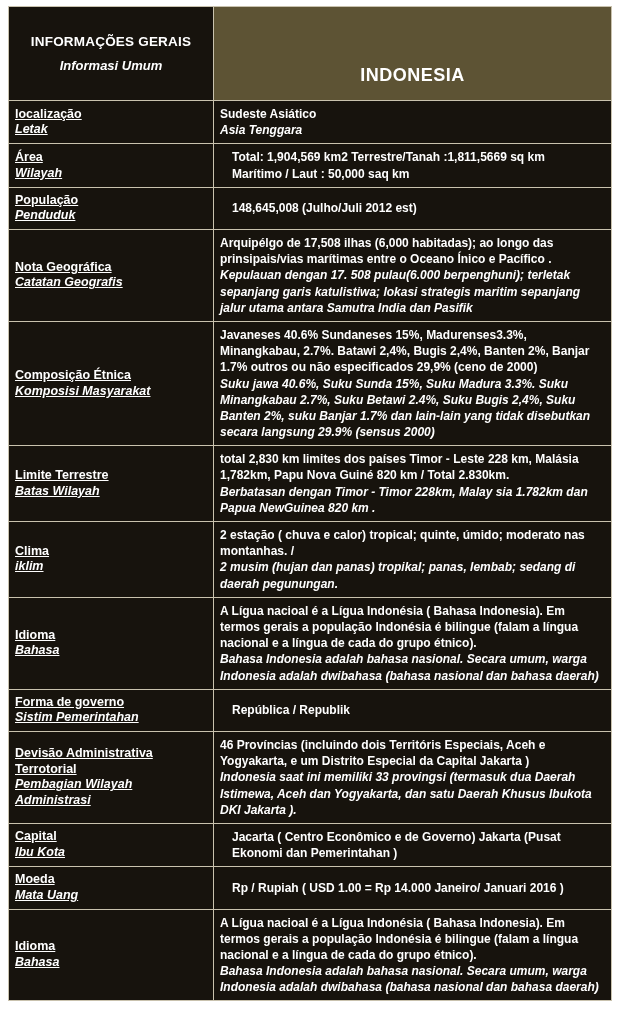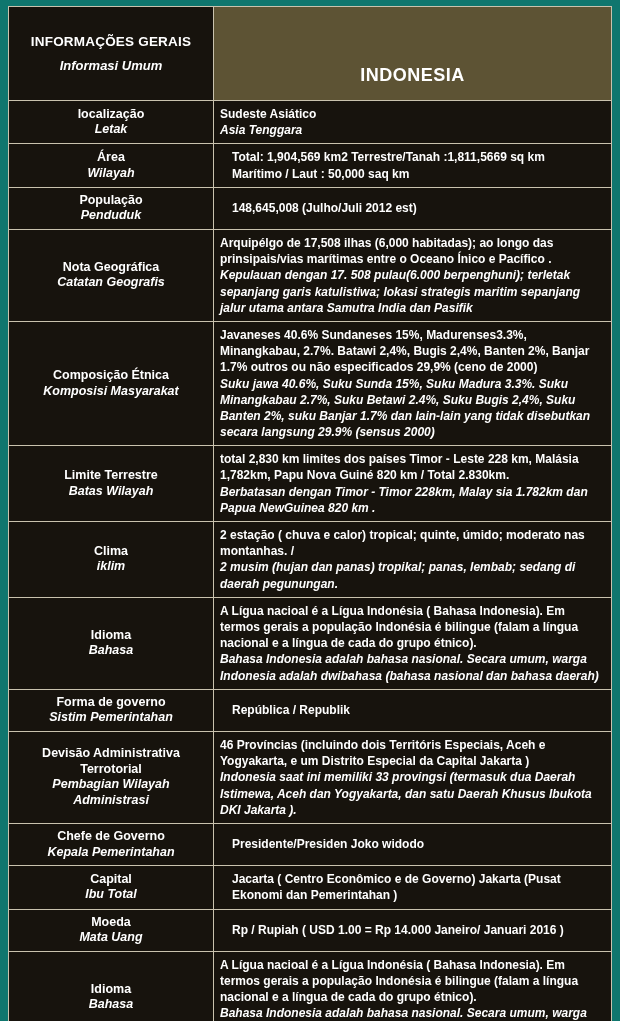--- a/index.html
+++ b/index.html
@@ -9,21 +9,21 @@
   }
   body {
     width: 620px;
     height: 1021px;
     font-family: "Liberation Sans", sans-serif;
     color: #ffffff;
   }
   .sheet {
     width: 620px;
     height: 1021px;
-    background: #0f766e;
+    background: #ffffff;
     box-sizing: border-box;
     padding: 6px 8px 8px 8px;
   }
   table.info {
     width: 100%;
     border-collapse: collapse;
     table-layout: fixed;
   }
   table.info td {
     border: 1px solid #c9c2ae;
@@ -57,21 +57,22 @@
     margin-top: 9px;
   }
   .hdr-right .title {
     font-size: 18px;
     font-weight: bold;
     letter-spacing: .5px;
     margin-top: 44px;
   }
 
   .lbl {
-    text-align: center;
+    text-align: left;
+    text-decoration: underline;
   }
   .lbl .pt {
     font-size: 12.5px;
     font-weight: bold;
     line-height: 1.25;
   }
   .lbl .id {
     font-size: 12.5px;
     font-style: italic;
     font-weight: bold;
@@ -209,34 +210,25 @@
         <td class="lbl">
           <div class="pt">Devisão Administrativa Terrotorial</div>
           <div class="id">Pembagian Wilayah Administrasi</div>
         </td>
         <td class="val">
           <span class="pt">46 Províncias (incluindo dois Territóris Especiais, Aceh e Yogyakarta, e um Distrito Especial da Capital Jakarta )</span>
           <span class="id">Indonesia saat ini memiliki 33 provingsi (termasuk dua Daerah Istimewa, Aceh dan Yogyakarta, dan satu Daerah Khusus Ibukota DKI Jakarta ).</span>
         </td>
       </tr>
 
-      <tr>
-        <td class="lbl">
-          <div class="pt">Chefe de Governo</div>
-          <div class="id">Kepala Pemerintahan</div>
-        </td>
-        <td class="val">
-          <span class="line">Presidente/Presiden Joko widodo</span>
-        </td>
-      </tr>
 
       <tr>
         <td class="lbl">
           <div class="pt">Capital</div>
-          <div class="id">Ibu Total</div>
+          <div class="id">Ibu Kota</div>
         </td>
         <td class="val">
           <span class="line">Jacarta ( Centro Econômico e de Governo)          Jakarta (Pusat Ekonomi dan Pemerintahan )</span>
         </td>
       </tr>
 
       <tr>
         <td class="lbl">
           <div class="pt">Moeda</div>
           <div class="id">Mata Uang</div>

